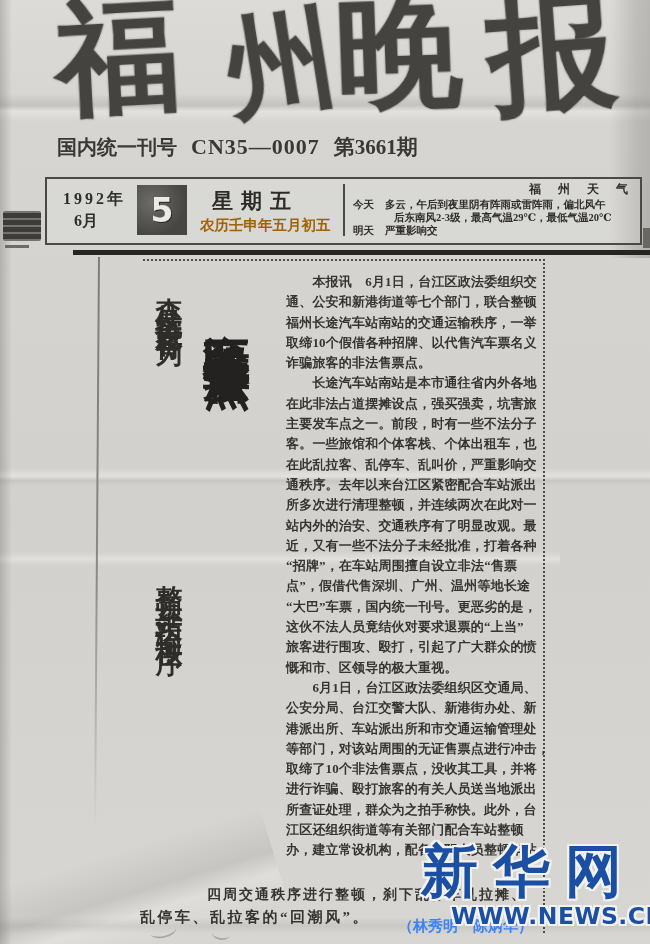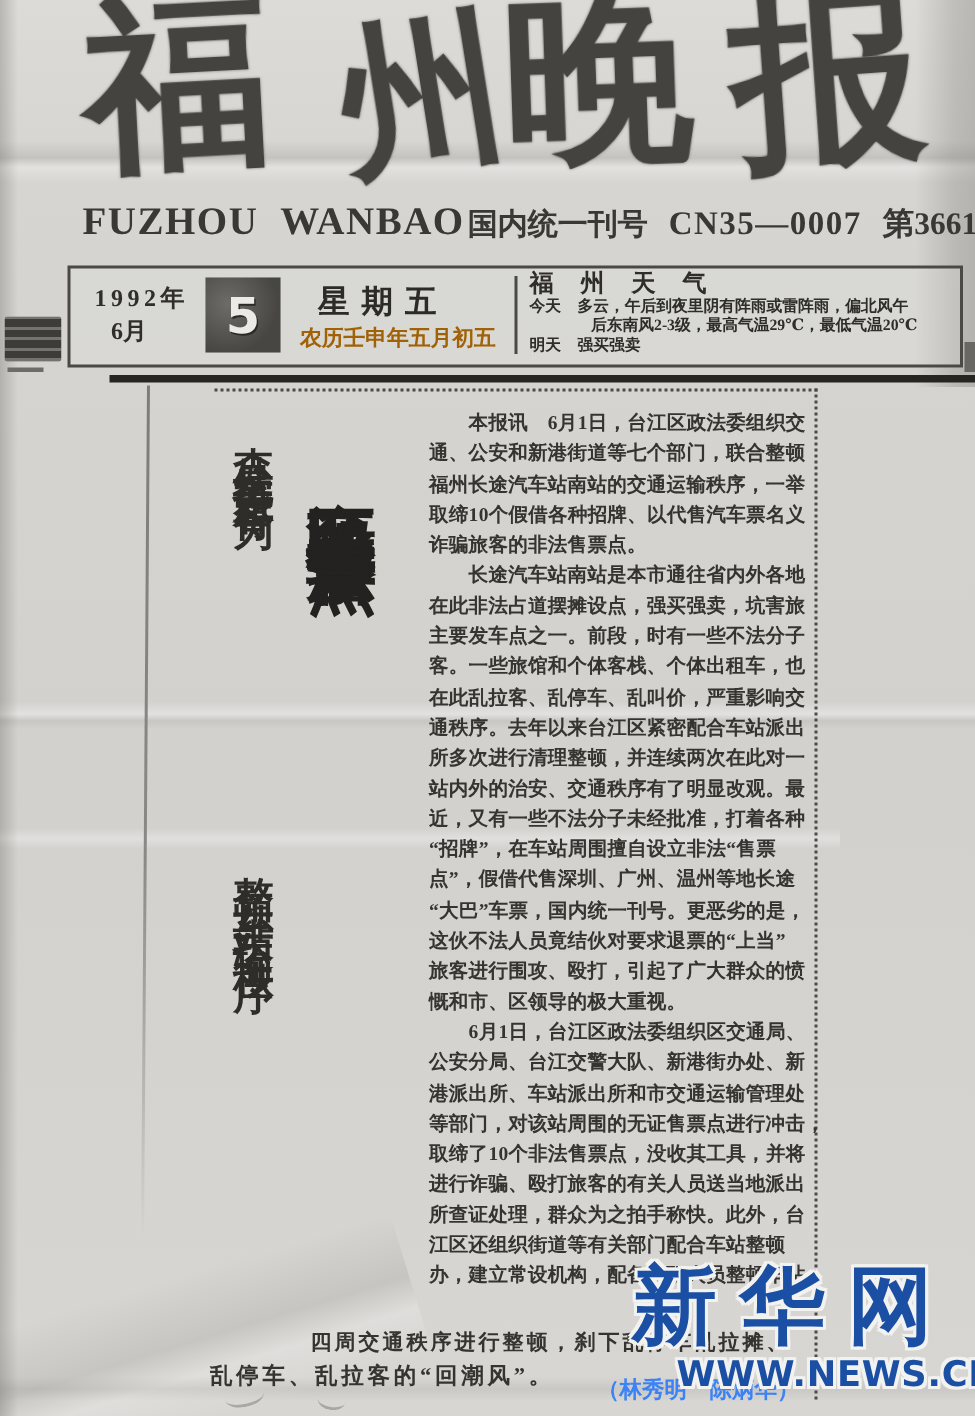--- a/index.html
+++ b/index.html
@@ -48,21 +48,21 @@
   .d-year{position:absolute;left:16px;top:10px;font-size:16px;font-weight:bold;letter-spacing:3px;color:#2f2e2b;}
   .d-month{position:absolute;left:27px;top:32px;font-size:16px;font-weight:bold;color:#2f2e2b;}
   .d-day{position:absolute;left:90px;top:6px;width:50px;height:50px;background:#53524e;
     background-image:radial-gradient(circle at 30% 35%,rgba(255,255,255,.15),rgba(0,0,0,.15) 70%);
     display:flex;align-items:center;justify-content:center;}
   .d-day span{font-family:"DejaVu Sans","Liberation Sans",sans-serif;font-size:33px;font-weight:bold;color:#eceae6;text-shadow:1px 1px 0 #2b2a28;}
   .d-week{position:absolute;left:165px;top:8px;font-size:21px;font-weight:bold;letter-spacing:8px;color:#2c2b28;}
   .d-lunar{position:absolute;left:153px;top:37px;font-size:14.5px;font-weight:bold;color:#a16207;}
   .ib-divider{position:absolute;left:296px;top:5px;width:1.5px;height:52px;background:#4a4946;}
   .weather{position:absolute;left:306px;top:2px;width:282px;color:#2e2d2a;}
-  .w-title{font-size:16px;font-weight:bold;letter-spacing:7px;text-align:left;line-height:17px;}
+  .w-title{font-size:12px;font-weight:bold;letter-spacing:7px;text-align:right;line-height:17px;}
   .w-row{display:flex;font-size:10.5px;font-weight:bold;line-height:13px;}
   .w-label{width:26px;flex:none;margin-right:6px;}
   .w-l1,.w-l2{display:block;white-space:nowrap;}
   .w-l2{margin-left:9px;}
   
   .thick-rule{position:absolute;left:73px;top:250px;width:577px;height:4.5px;background:#262521;}
   .left-rule{position:absolute;left:96px;top:257px;width:1.5px;height:570px;transform:rotate(.4deg);
     background:linear-gradient(to bottom,#7e7d79 0%,#8a8985 55%,rgba(138,137,133,0) 100%);}
   .dot-top{position:absolute;left:143px;top:259px;width:402px;height:0;border-top:2.5px dotted #4c4b48;}
   .dot-right{position:absolute;left:543px;top:259px;width:0;height:674px;border-left:2.5px dotted #4c4b48;}
@@ -108,21 +108,21 @@
   <span class="crease cr-left"></span>
 
   <div>
     <span class="mh mh0">福</span>
     <span class="mh mh1">州</span>
     <span class="mh mh2">晚</span>
     <span class="mh mh3">报</span>
   </div>
 
   <div class="mast-sub">
-    <span class="ms-latin">FUZHOU  WANBAO</span><span class="ms-reg">国内统一刊号</span>
+    <span class="ms-reg">国内统一刊号</span>
     <span class="ms-code">CN35—0007</span>
     <span class="ms-issue">第3661期</span>
   </div>
 
   <span class="stamp"></span>
   <span class="stamp-bar"></span>
   <span class="smudge-r"></span>
 
   <div class="infobox">
     <div class="d-year">1992年</div>
@@ -137,21 +137,21 @@
       <div class="w-title">福 州 天 气</div>
       <div class="w-row">
         <span class="w-label">今天</span>
         <span class="w-text">
           <span class="w-l1">多云，午后到夜里阴有阵雨或雷阵雨，偏北风午</span>
           <span class="w-l2">后东南风2-3级，最高气温29℃，最低气温20℃</span>
         </span>
       </div>
       <div class="w-row">
         <span class="w-label">明天</span>
-        <span>强买强卖</span>
+        <span>严重影响交</span>
       </div>
     </div>
   </div>
 
   <span class="thick-rule"></span>
   <span class="left-rule"></span>
   <span class="dot-top"></span>
   <span class="dot-right"></span>
 
   <div class="kicker k1">查处坑害旅客行为</div>

